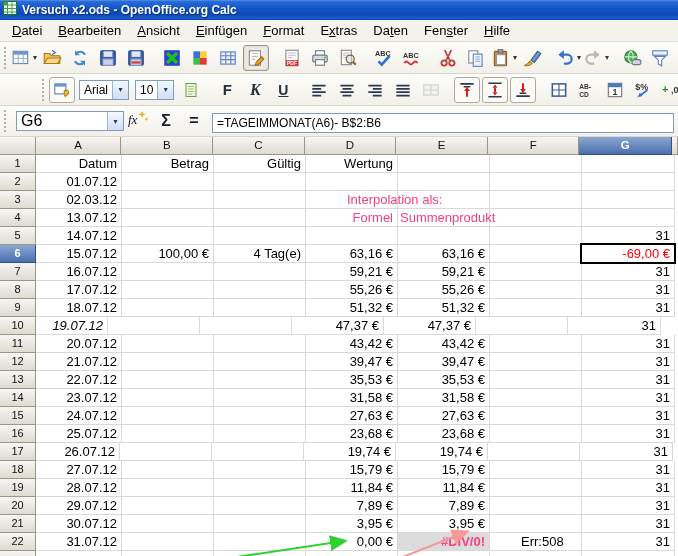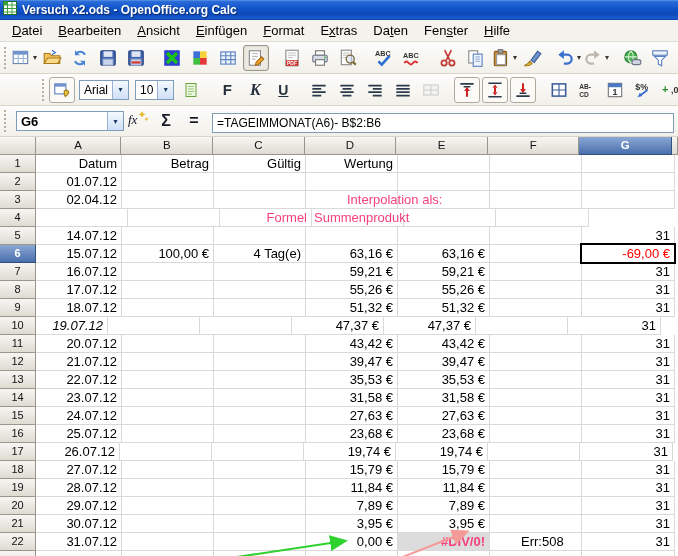--- a/index.html
+++ b/index.html
@@ -36,21 +36,21 @@
   .combo { display:flex; align-items:center; border:1px solid #7f9db9; background:#fff; height:20px; margin:0 3px; }
   .combo .combo-text { font-size:12px; padding:0 4px; color:#000; flex:1; white-space:nowrap; overflow:hidden; }
   .combo .combo-btn { width:16px; height:18px; display:flex; align-items:center; justify-content:center;
      background:linear-gradient(180deg,#f5f9fd,#cfdff7); border-left:1px solid #98b1d4; font-size:8px; color:#1c3a68; }
   .combo.font-name { width:128px; }
   .combo.font-size { width:46px; }
 
   
   .formulabar { height:31px; display:flex; align-items:center; background:linear-gradient(180deg,#fdfdfc,#f2f0e9); border-bottom:1px solid #d9d5ca; padding:0 2px; }
   .namebox { display:flex; align-items:center; border:1px solid #7f9db9; background:#fff; height:20px; width:108px; margin-left:2px; }
-  .namebox .nb-text { flex:1; font-size:13px; padding-left:4px;font-weight:bold; }
+  .namebox .nb-text { flex:1; font-size:16px; padding-left:4px; }
   .namebox .nb-btn { width:16px; height:18px; display:flex; align-items:center; justify-content:center;
      background:linear-gradient(180deg,#f5f9fd,#cfdff7); border-left:1px solid #98b1d4; font-size:8px; color:#1c3a68; }
   .fbtn { width:26px; height:24px; display:flex; align-items:center; justify-content:center; margin:0 1px; }
   .fsym { font-size:16px; font-weight:bold; color:#1a1a28; }
   .formula-input { flex:1; height:20px; border:1px solid #7f9db9; background:#fff; font-size:12px; padding:2px 0 4px 4px; margin:3px 2px 0 4px; white-space:nowrap; overflow:hidden; }
 
   
   #grid { position:relative; background:#fff; height:419px; overflow:hidden; }
   .hdr-row { display:flex; height:18px; }
   .corner { width:36px; height:18px; background:linear-gradient(180deg,#f7f6f3,#dedbd2); border-right:1px solid #9a968a; border-bottom:1px solid #9a968a; }
@@ -511,30 +511,31 @@
           <div class="cell" style="width: 86px;">01.07.12</div>
           <div class="cell" style="width: 92px;"></div>
           <div class="cell" style="width: 92px;"></div>
           <div class="cell" style="width: 92px;"></div>
           <div class="cell" style="width: 92px;"></div>
           <div class="cell" style="width: 92px;"></div>
           <div class="cell" style="width: 93px;"></div>
         </div>
         <div class="sheet-row">
           <div class="row-hdr">3</div>
-          <div class="cell" style="width: 86px;">02.04.12</div>
+          <div class="cell" style="width: 86px;">02.03.12</div>
           <div class="cell" style="width: 92px;"></div>
           <div class="cell" style="width: 92px;"></div>
           <div class="cell pink ovf indent" style="width: 92px;">Interpolation als:</div>
           <div class="cell" style="width: 92px;"></div>
           <div class="cell" style="width: 92px;"></div>
           <div class="cell" style="width: 93px;"></div>
         </div>
         <div class="sheet-row">
           <div class="row-hdr">4</div>
+          <div class="cell" style="width: 86px;">13.07.12</div>
           <div class="cell" style="width: 92px;"></div>
           <div class="cell" style="width: 92px;"></div>
           <div class="cell pink" style="width: 92px;">Formel</div>
           <div class="cell pink left ovf" style="width: 92px;">Summenprodukt</div>
           <div class="cell" style="width: 92px;"></div>
           <div class="cell" style="width: 93px;"></div>
         </div>
         <div class="sheet-row">
           <div class="row-hdr">5</div>
           <div class="cell" style="width: 86px;">14.07.12</div>

